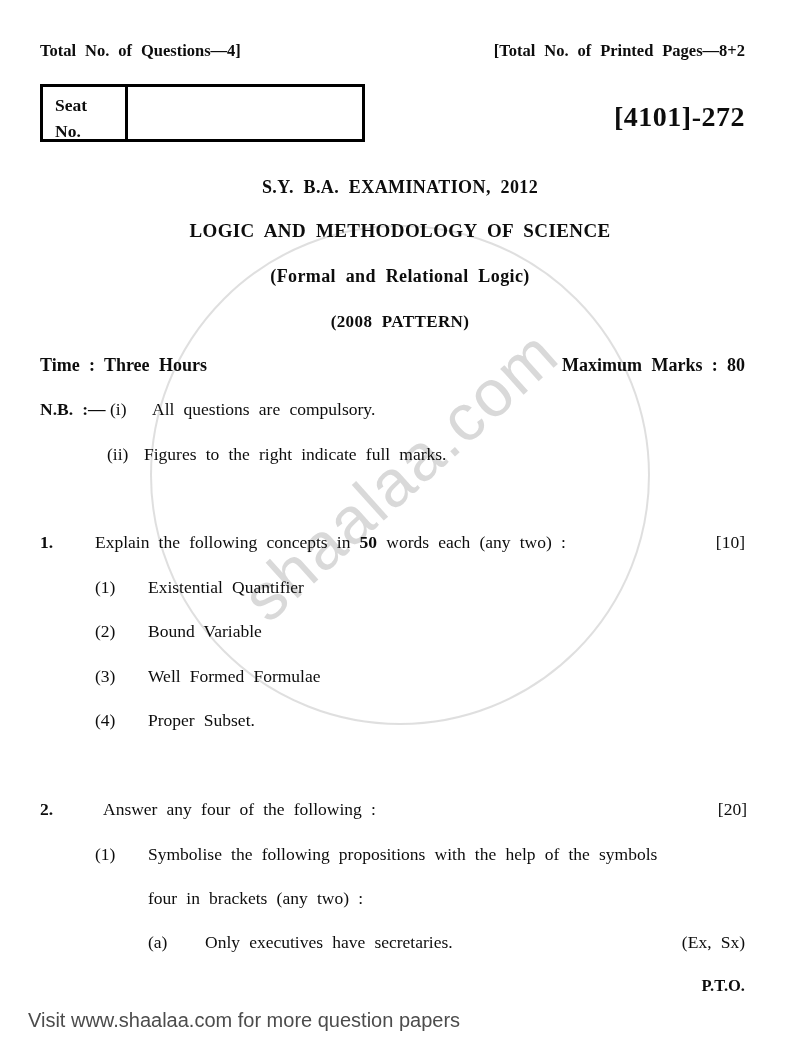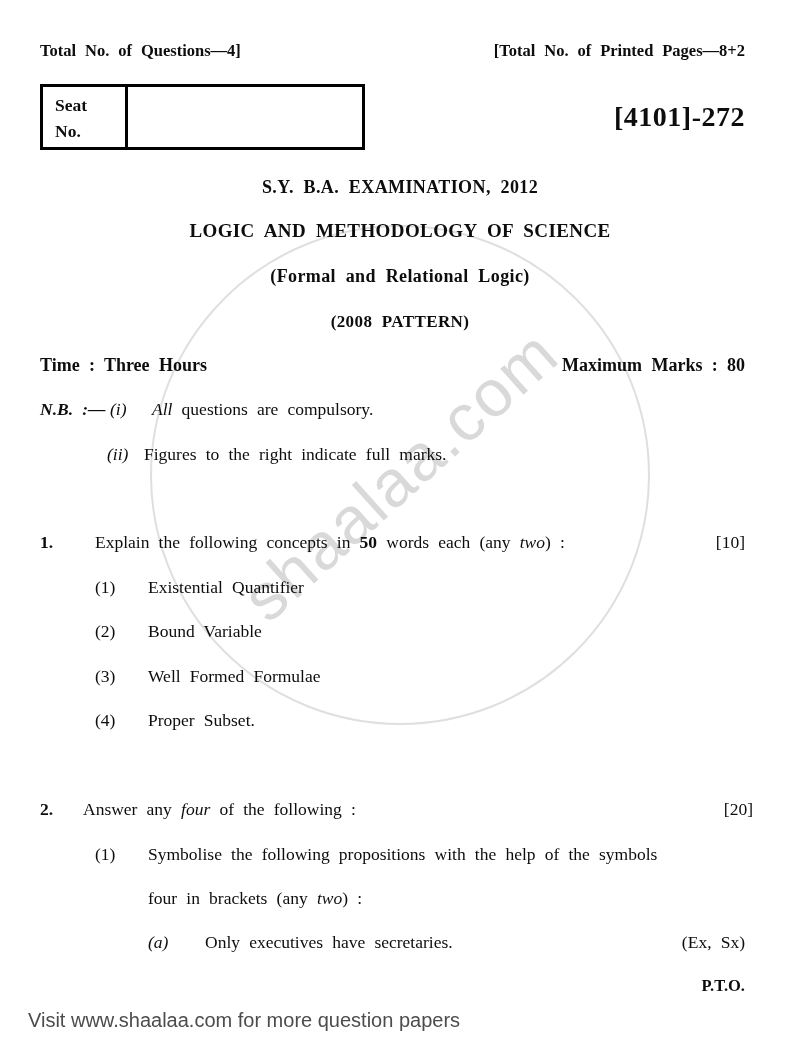--- a/index.html
+++ b/index.html
@@ -12,37 +12,37 @@
   .sheet {
     position: relative;
     width: 800px; height: 1049px;
     background: #ffffff;
     color: #0d0d0d;
     word-spacing: 0.3em;
     overflow: hidden;
   }
   .abs { position: absolute; font-size: 17.5px; line-height: 1.2; white-space: nowrap; }
   .bold { font-weight: bold; }
-  .it { font-style: italic; }
+  .it { }
   .center { left: 0; right: 0; text-align: center; }
   .fs16 { font-size: 16.5px; }
 
   
   .watermark { position: absolute; left: 150px; top: 225px; width: 500px; height: 500px; pointer-events: none; }
   .wm-circle { position: absolute; inset: 0; border: 2px solid #c4c4c4; border-radius: 50%; opacity: .55; }
   .wm-text {
     position: absolute; top: 50%; left: 50%;
     transform: translate(-50%,-50%) rotate(-42deg);
     font-family: "Liberation Sans", sans-serif;
     font-size: 66px; color: #c0c0c0; opacity: .6;
     letter-spacing: 2px; word-spacing: normal; white-space: nowrap;
   }
 
   
-  .seat-box { position: absolute; top: 84px; left: 40px; width: 325px; height: 66px; border: 3px solid #000; display: flex; background: transparent; }
+  .seat-box { position: absolute; top: 84px; left: 40px; width: 325px; height: 58px; border: 3px solid #000; display: flex; background: transparent; }
   .seat-label { width: 85px; border-right: 3px solid #000; padding: 5px 0 0 12px; font-weight: bold; font-size: 17.5px; line-height: 1.5; }
   .seat-field { flex: 1; }
 
   .paper-code { font-size: 28px; font-weight: bold; letter-spacing: .5px; word-spacing: normal; }
 
   .titles { letter-spacing: .4px; }
 
   .footer {
     font-family: "Liberation Sans", sans-serif;
     color: #4c4c4c; font-size: 20px; word-spacing: normal;
@@ -103,26 +103,26 @@
   <div class="abs" style="top:577px; left:95px">(1)</div>
   <div class="abs" style="top:577px; left:148px">Existential Quantifier</div>
   <div class="abs" style="top:621px; left:95px">(2)</div>
   <div class="abs" style="top:621px; left:148px">Bound Variable</div>
   <div class="abs" style="top:666px; left:95px">(3)</div>
   <div class="abs" style="top:666px; left:148px">Well Formed Formulae</div>
   <div class="abs" style="top:710px; left:95px">(4)</div>
   <div class="abs" style="top:710px; left:148px">Proper Subset.</div>
 
   <div class="abs bold" style="top:799px; left:40px">2.</div>
-  <div class="abs" style="top:799px; left:83px">
+  <div class="abs" style="top:799px; left:103px">
     <span>Answer any</span>
     <span class="it">four</span>
     <span>of the following :</span>
   </div>
-  <div class="abs" style="top:799px; right:47px">[20]</div>
+  <div class="abs" style="top:799px; right:53px">[20]</div>
 
   <div class="abs" style="top:844px; left:95px">(1)</div>
   <div class="abs" style="top:844px; left:148px">Symbolise the following propositions with the help of the symbols</div>
   <div class="abs" style="top:888px; left:148px">
     <span>four in brackets (any</span>
     <span class="it">two</span><span>) :</span>
   </div>
 
   <div class="abs it" style="top:932px; left:148px">(a)</div>
   <div class="abs" style="top:932px; left:205px">Only executives have secretaries.</div>

